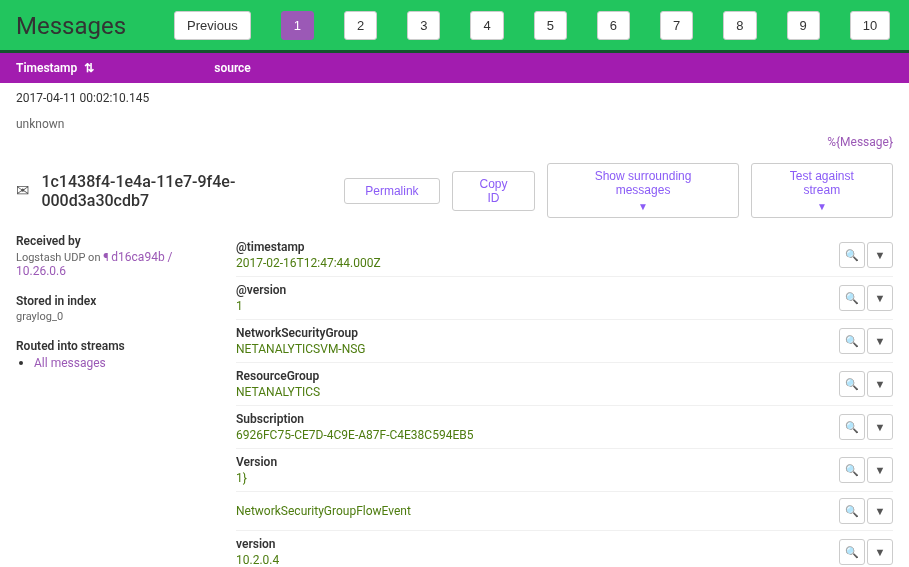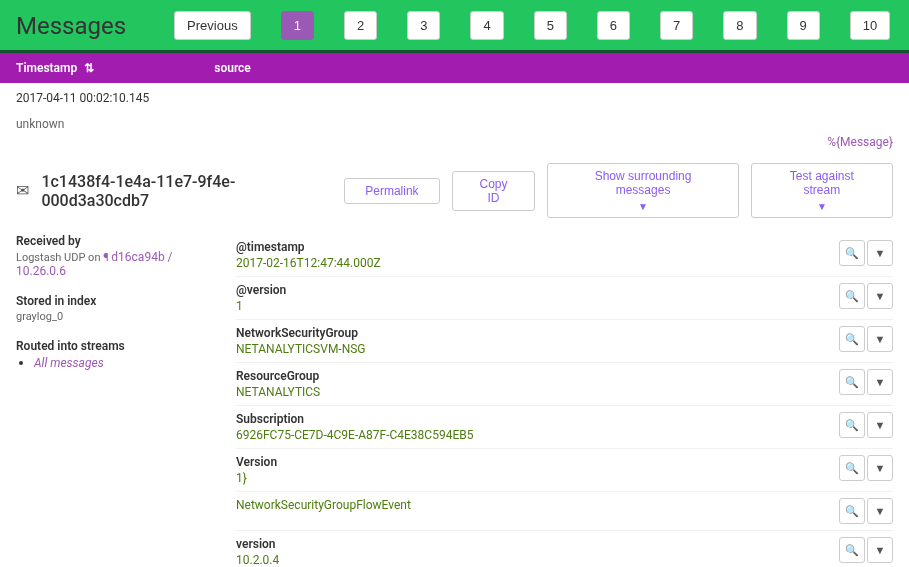--- a/index.html
+++ b/index.html
@@ -160,26 +160,25 @@
     }
     .stream-link {
       color: #9b59b6;
       font-size: 12px;
       text-decoration: none;
       cursor: pointer;
     }
     .bullet-list {
       list-style: disc;
       padding-left: 18px;
-      font-style: italic;
     }
 
     .field-row {
       display: flex;
-      align-items: flex-start;
+      align-items: center;
       padding: 6px 0;
       border-bottom: 1px solid #f0f0f0;
       position: relative;
     }
     .field-content {
       flex: 1;
     }
     .field-name {
       font-weight: 600;
       font-size: 12px;

